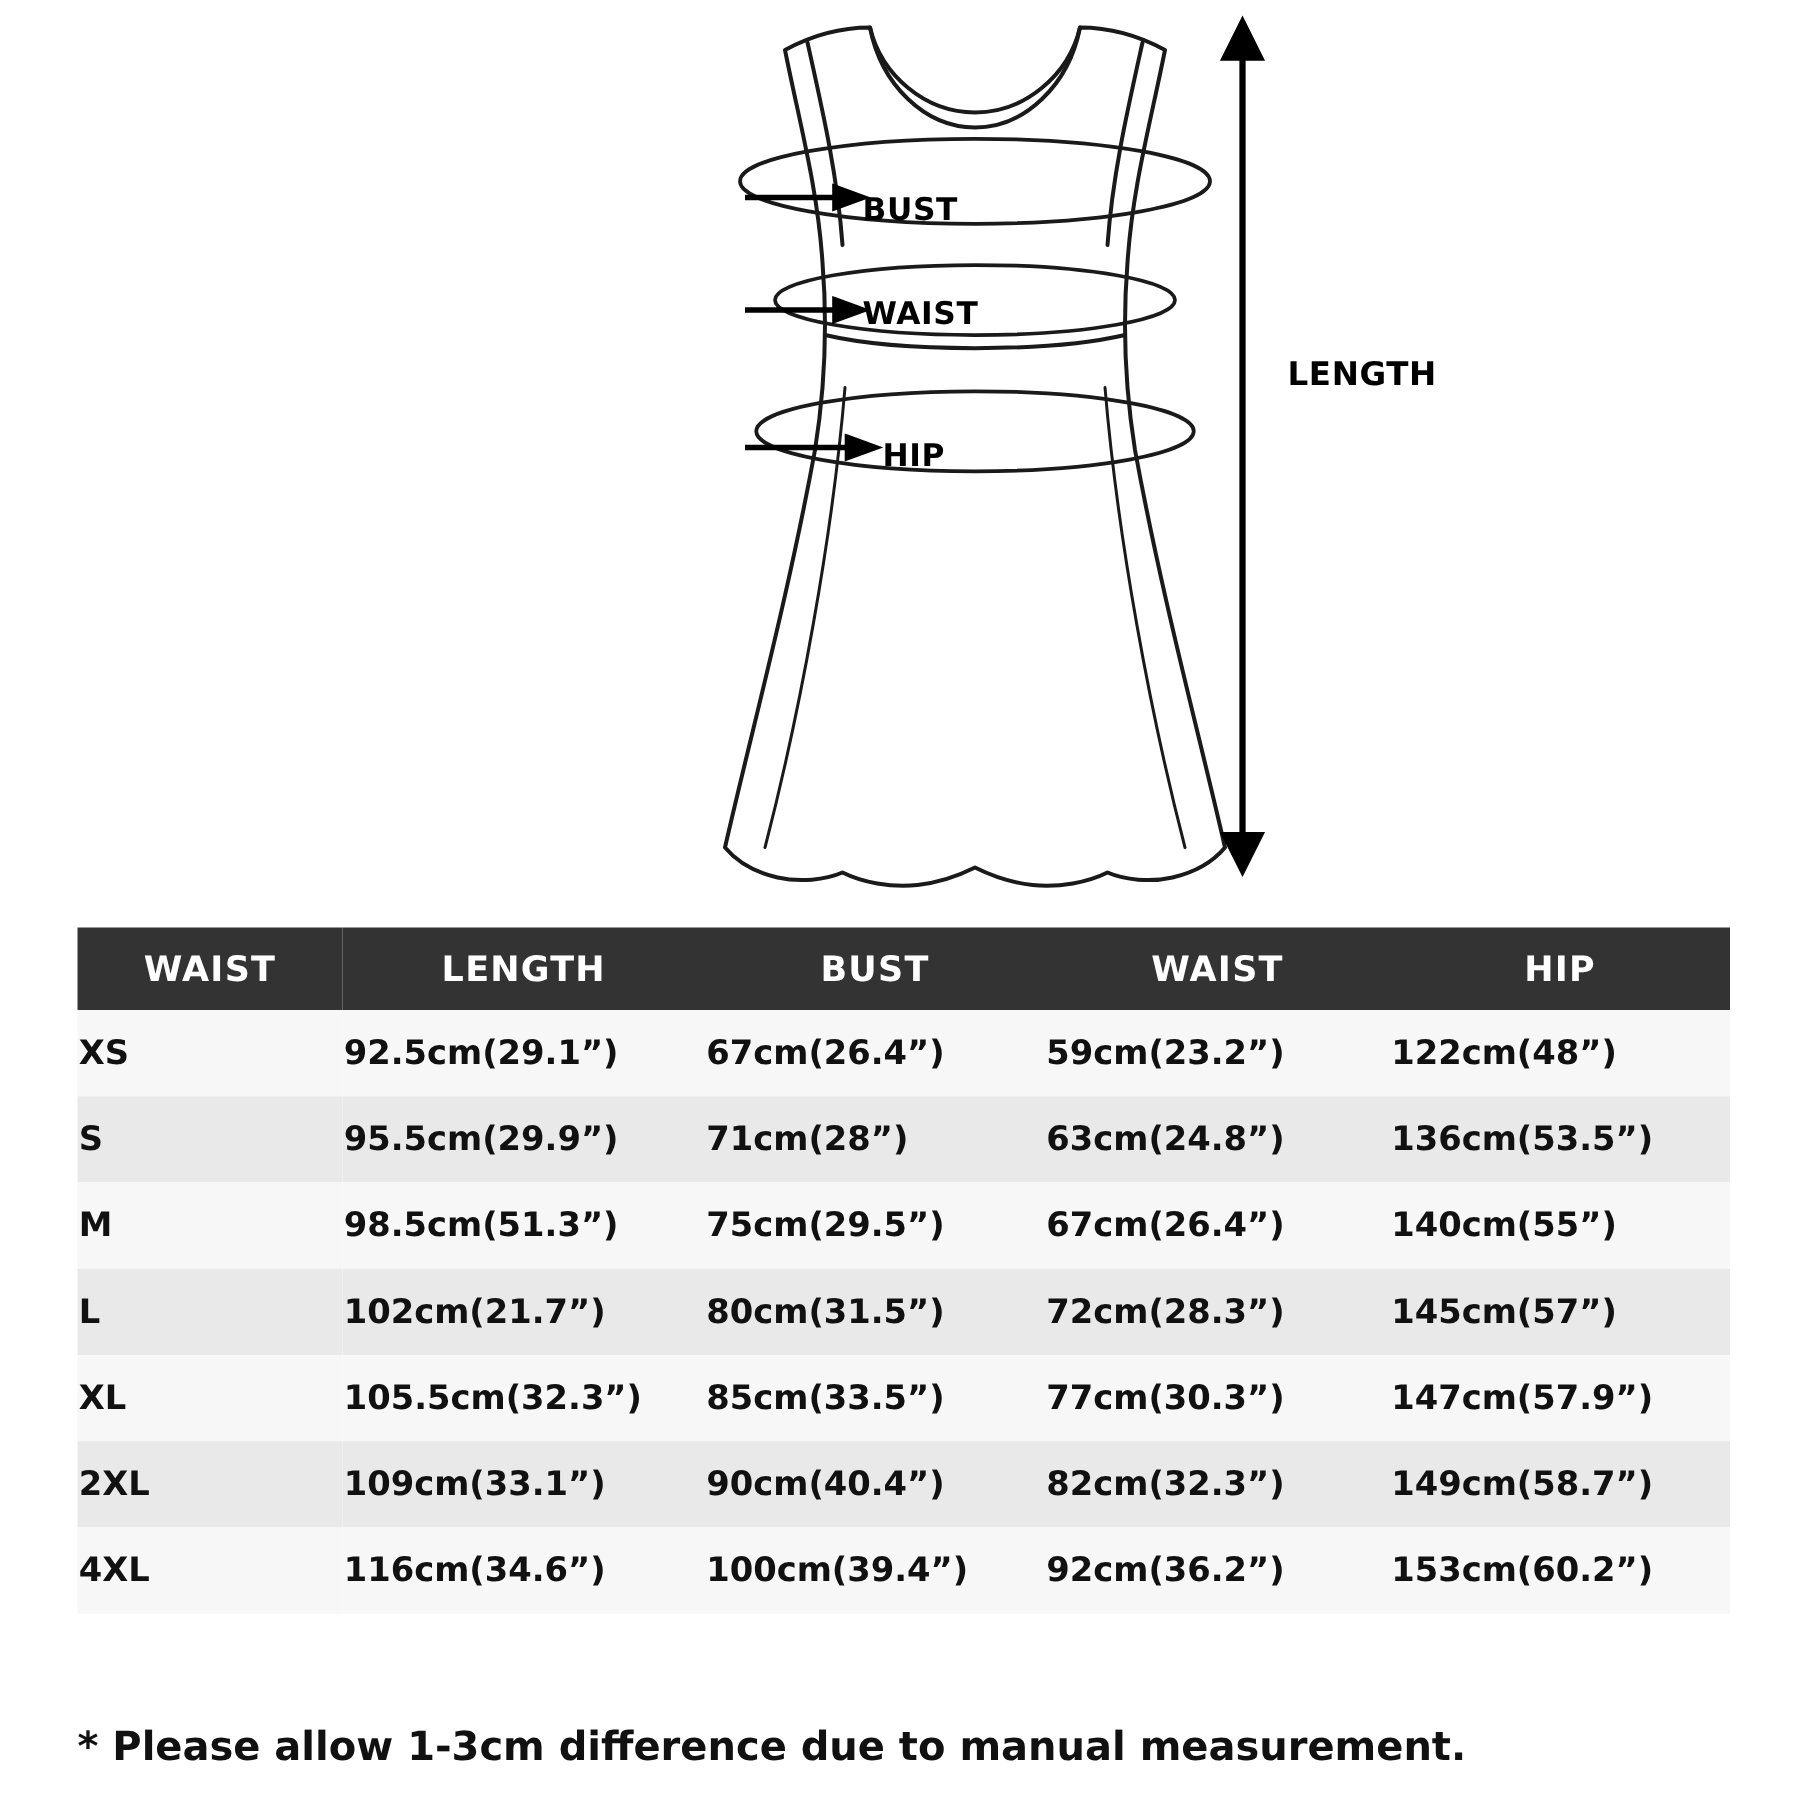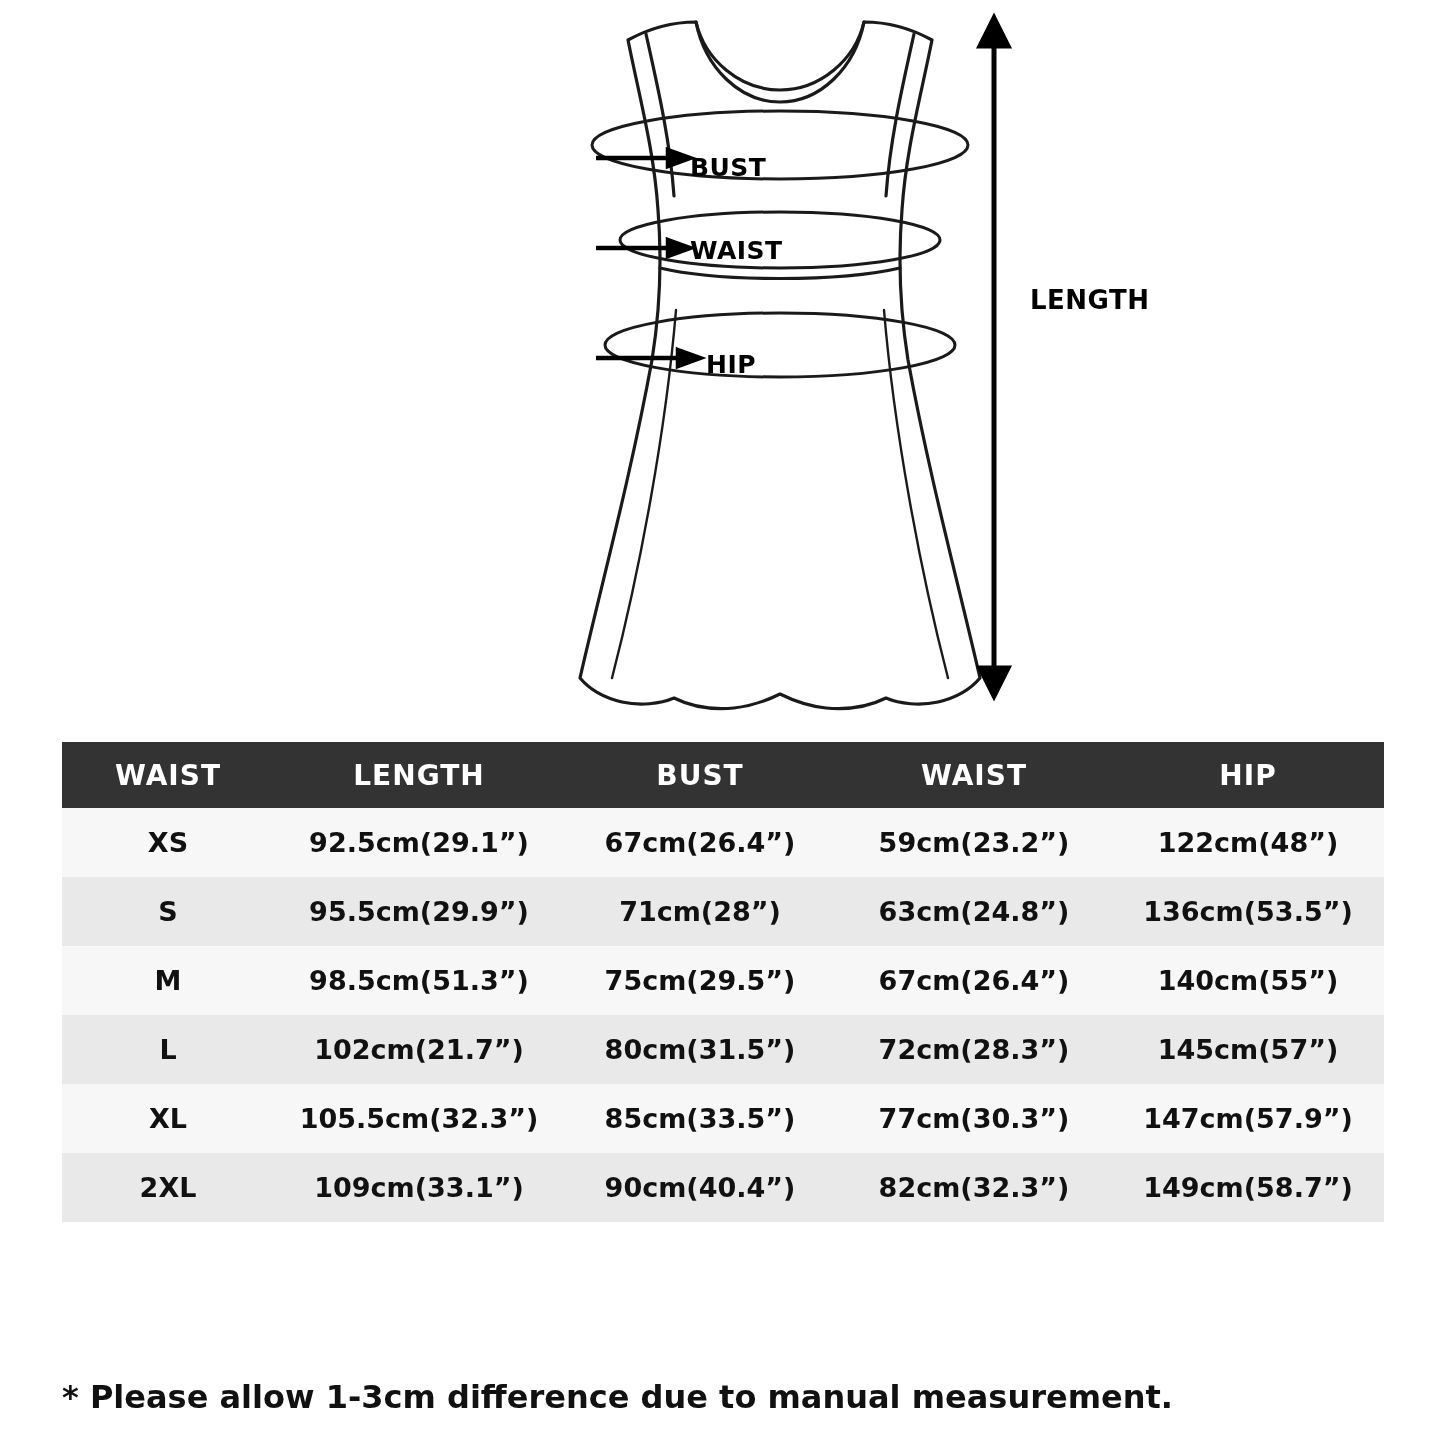--- a/index.html
+++ b/index.html
@@ -53,21 +53,20 @@
     background: #333333;
     color: #ffffff;
     font-size: 28px;
     font-weight: bold;
     letter-spacing: 1px;
     height: 64px;
     text-align: center;
     font-family: "DejaVu Sans", sans-serif;
   }
   .size-table td {
-    text-align: center;
     font-size: 27px;
     font-weight: bold;
     height: 67px;
     color: #111111;
     font-family: "DejaVu Sans", sans-serif;
   }
   .size-table tbody tr:nth-child(odd)  td { background: #f7f7f7; }
   .size-table tbody tr:nth-child(even) td { background: #e9e9e9; }
   .col-size   { width: 212px; }
   .col-length { width: 290px; }
@@ -210,16 +209,23 @@
       <td>77cm(30.3”)</td>
       <td>147cm(57.9”)</td>
     </tr>
     <tr>
       <td>2XL</td>
       <td>109cm(33.1”)</td>
       <td>90cm(40.4”)</td>
       <td>82cm(32.3”)</td>
       <td>149cm(58.7”)</td>
     </tr>
+    <tr>
+      <td>4XL</td>
+      <td>116cm(34.6”)</td>
+      <td>100cm(39.4”)</td>
+      <td>92cm(36.2”)</td>
+      <td>153cm(60.2”)</td>
+    </tr>
   </tbody>
 </table>
 
 <div class="note">* Please allow 1-3cm difference due to manual measurement.</div>
 
 </body></html>

